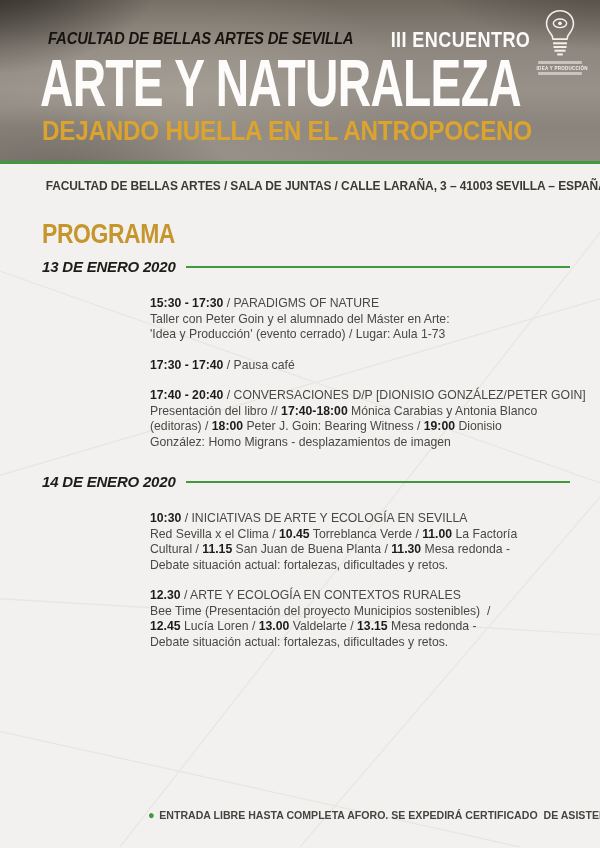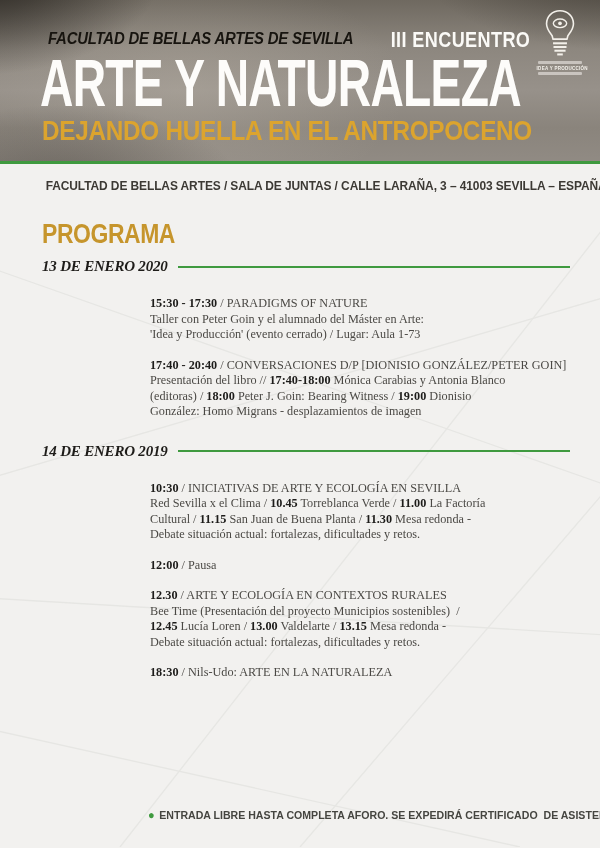--- a/index.html
+++ b/index.html
@@ -50,21 +50,21 @@
   .venue{
     margin-top:14px;
     font-weight:bold;font-size:13px;color:#3c3934;white-space:nowrap;
     transform:scaleX(.92);transform-origin:left center;letter-spacing:-.1px;padding-left:4px;
   }
   .programa{
     margin-top:26px;
     font-weight:bold;font-size:27px;color:var(--gold-dark,#c6952c);
     transform:scaleX(.85);transform-origin:left center;letter-spacing:-.5px;
   }
-  .day{margin-top:8px;font-family:Liberation Serif, serif;}
+  .day{margin-top:8px;}
   .day + .day{margin-top:24px;}
   .dayhead{display:flex;align-items:center;margin-bottom:20px;}
   .daydate{font-style:italic;font-weight:bold;font-size:15px;color:#1e1c19;white-space:nowrap;letter-spacing:-.2px;}
   .dayline{flex:1;height:2px;background:var(--green,#3f9a3f);margin-left:10px;margin-right:0;}
   .events{padding-left:108px;}
   .event{margin-bottom:15px;}
   .evline{
     font-size:13px;line-height:15.5px;color:#4a4844;white-space:pre;
     transform:scaleX(.94);transform-origin:left center;
   }
@@ -126,49 +126,46 @@
           <span class="daydate">13 DE ENERO 2020</span>
           <span class="dayline"></span>
         </div>
         <div class="events">
           <div class="event">
             <div class="evline"><span class="bd">15:30 - 17:30</span><span> / PARADIGMS OF NATURE</span></div>
             <div class="evline"><span>Taller con Peter Goin y el alumnado del Máster en Arte:</span></div>
             <div class="evline"><span>'Idea y Producción' (evento cerrado) / Lugar: Aula 1-73</span></div>
           </div>
           <div class="event">
+            <div class="evline"><span class="bd">17:30 - 17:40</span><span> / Pausa café</span></div>
+          </div>
+          <div class="event">
             <div class="evline"><span class="bd">17:40 - 20:40</span><span> / CONVERSACIONES D/P [DIONISIO GONZÁLEZ/PETER GOIN]</span></div>
             <div class="evline"><span>Presentación del libro // </span><span class="bd">17:40-18:00</span><span> Mónica Carabias y Antonia Blanco</span></div>
             <div class="evline"><span>(editoras) / </span><span class="bd">18:00</span><span> Peter J. Goin: Bearing Witness / </span><span class="bd">19:00</span><span> Dionisio</span></div>
             <div class="evline"><span>González: Homo Migrans - desplazamientos de imagen</span></div>
           </div>
         </div>
       </div>
       <div class="day">
         <div class="dayhead">
-          <span class="daydate">14 DE ENERO 2019</span>
+          <span class="daydate">14 DE ENERO 2020</span>
           <span class="dayline"></span>
         </div>
         <div class="events">
           <div class="event">
             <div class="evline"><span class="bd">10:30</span><span> / INICIATIVAS DE ARTE Y ECOLOGÍA EN SEVILLA</span></div>
             <div class="evline"><span>Red Sevilla x el Clima / </span><span class="bd">10.45</span><span> Torreblanca Verde / </span><span class="bd">11.00</span><span> La Factoría</span></div>
             <div class="evline"><span>Cultural / </span><span class="bd">11.15</span><span> San Juan de Buena Planta / </span><span class="bd">11.30</span><span> Mesa redonda -</span></div>
             <div class="evline"><span>Debate situación actual: fortalezas, dificultades y retos.</span></div>
           </div>
           <div class="event">
-            <div class="evline"><span class="bd">12:00</span><span> / Pausa</span></div>
-          </div>
-          <div class="event">
             <div class="evline"><span class="bd">12.30</span><span> / ARTE Y ECOLOGÍA EN CONTEXTOS RURALES</span></div>
             <div class="evline"><span>Bee Time (Presentación del proyecto Municipios sostenibles)  /</span></div>
             <div class="evline"><span class="bd">12.45</span><span> Lucía Loren / </span><span class="bd">13.00</span><span> Valdelarte / </span><span class="bd">13.15</span><span> Mesa redonda -</span></div>
             <div class="evline"><span>Debate situación actual: fortalezas, dificultades y retos.</span></div>
-          </div>
-          <div class="event">
-            <div class="evline"><span class="bd">18:30</span><span> / Nils-Udo: ARTE EN LA NATURALEZA</span></div>
           </div>
         </div>
       </div>
     </div>
 </div>
 
 <div class="footer"><span class="dot">●</span><span>ENTRADA LIBRE HASTA COMPLETA AFORO. SE EXPEDIRÁ CERTIFICADO  DE ASISTENCIA.</span></div>
 
 </body></html>

